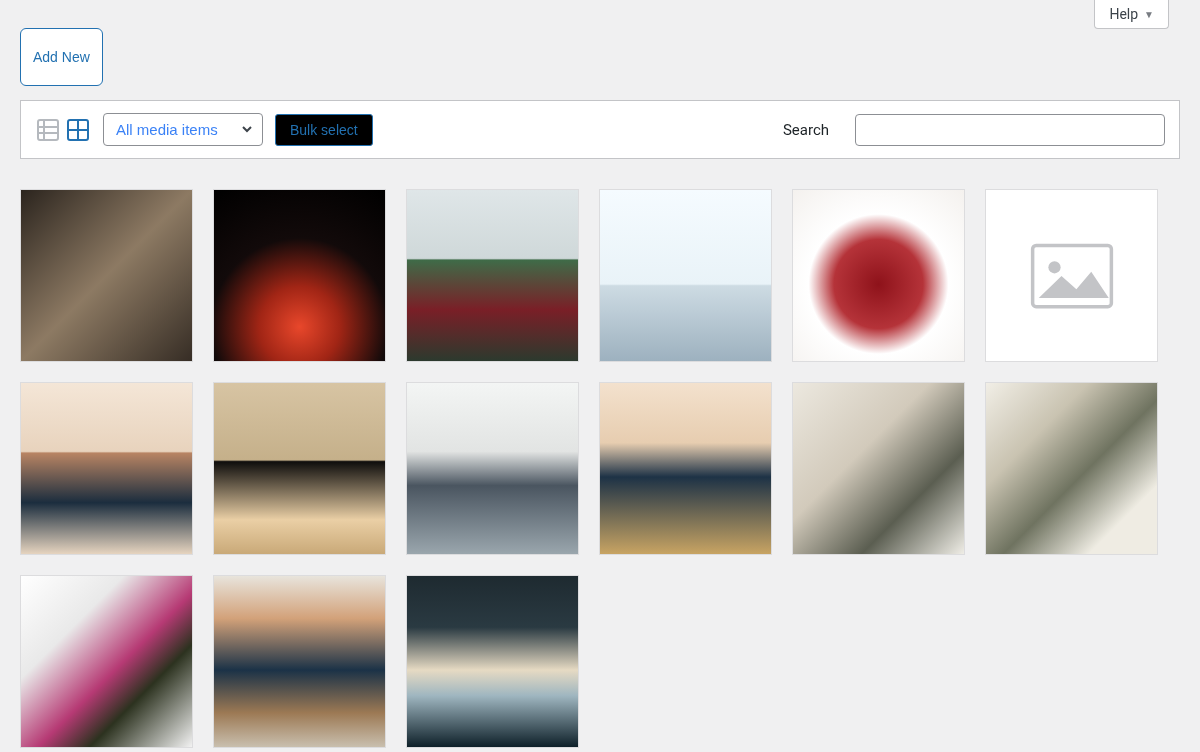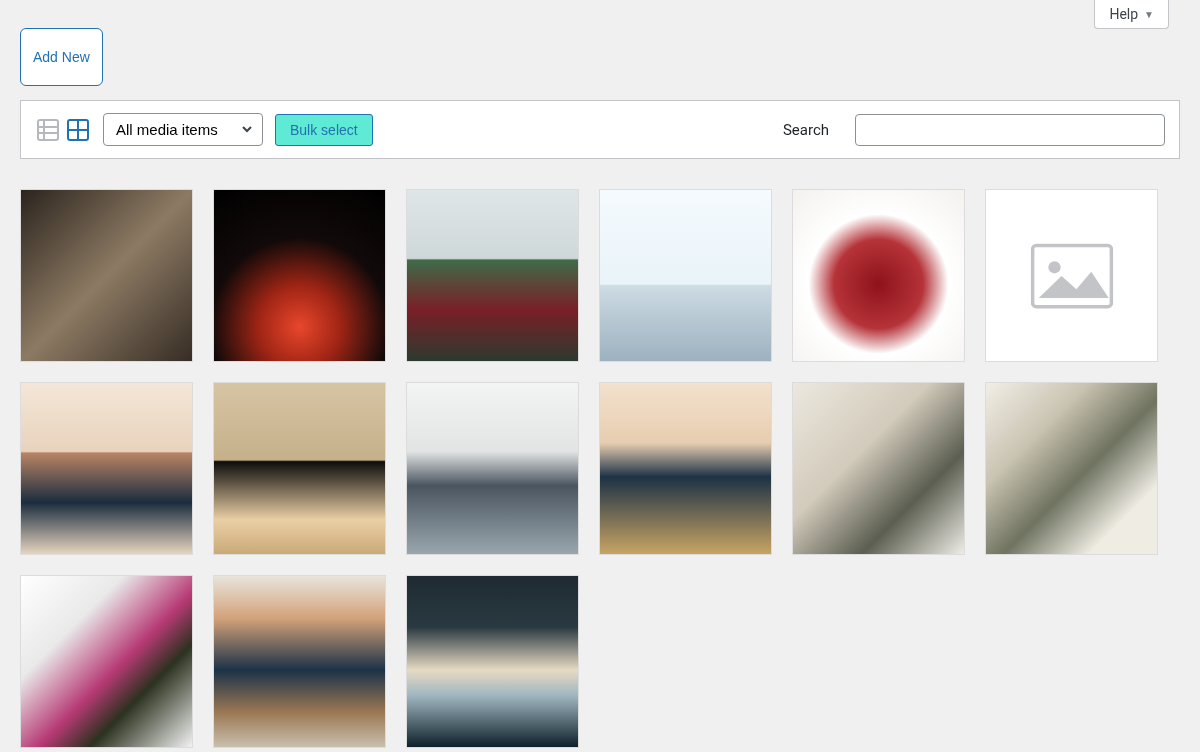--- a/index.html
+++ b/index.html
@@ -87,37 +87,37 @@
     position: relative;
   }
   .select-wrap select {
     appearance: none;
     -webkit-appearance: none;
     border: 1px solid #8c8f94;
     background: #fff;
     border-radius: 4px;
     padding: 7px 34px 7px 12px;
     font-size: 15px;
-    color: #000000;
+    color: #3b82f6;
     min-width: 160px;
     cursor: pointer;
   }
   .select-wrap .chev {
     position: absolute;
     right: 10px;
     top: 50%;
     transform: translateY(-50%);
     pointer-events: none;
     color: #3c434a;
   }
 
   .bulk-select {
     border: 1px solid #2271b1;
     color: #2271b1;
-    background: #5eead4;
+    background: #000000;
     padding: 7px 14px;
     border-radius: 3px;
     font-size: 14px;
     cursor: pointer;
   }
 
   .toolbar-spacer { flex: 1; }
 
   .search-wrap {
     display: flex;

